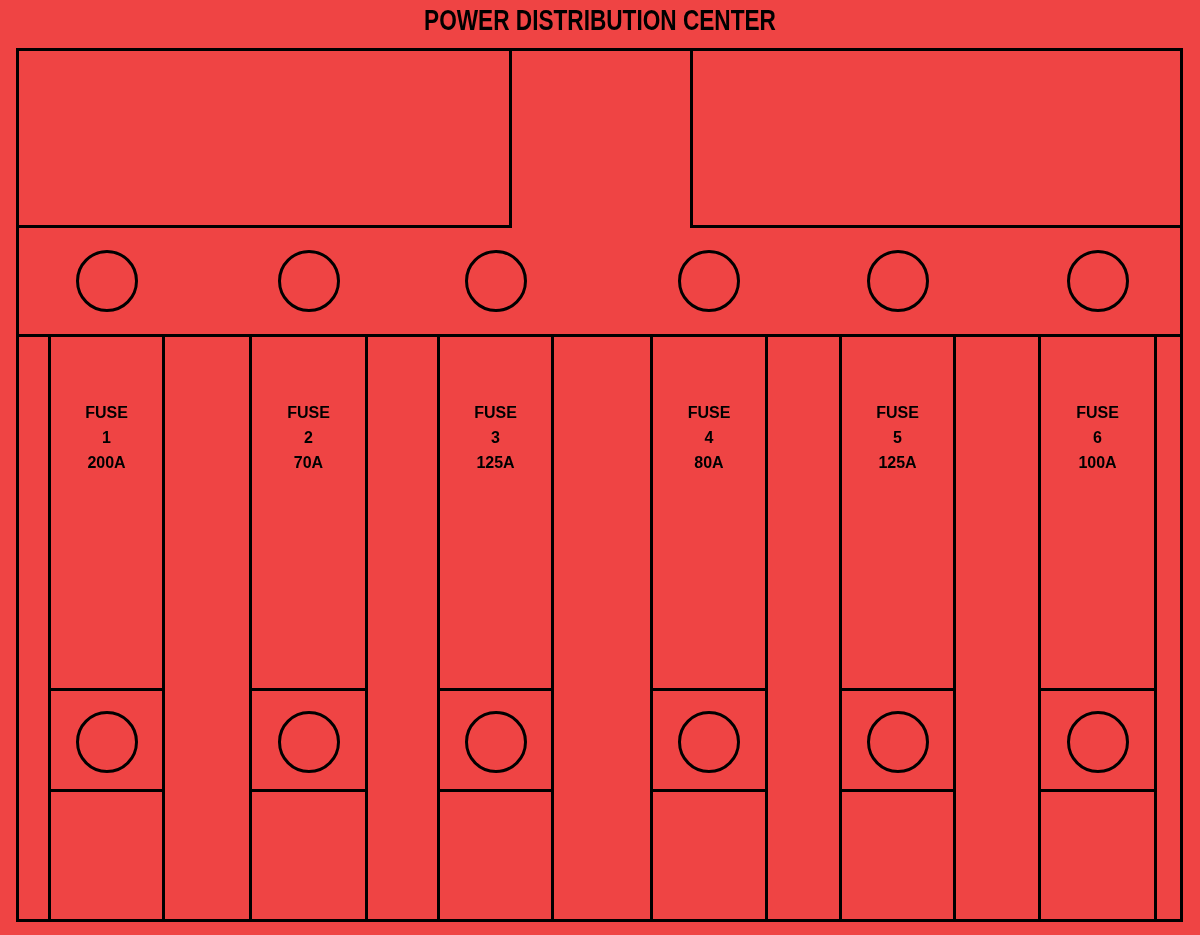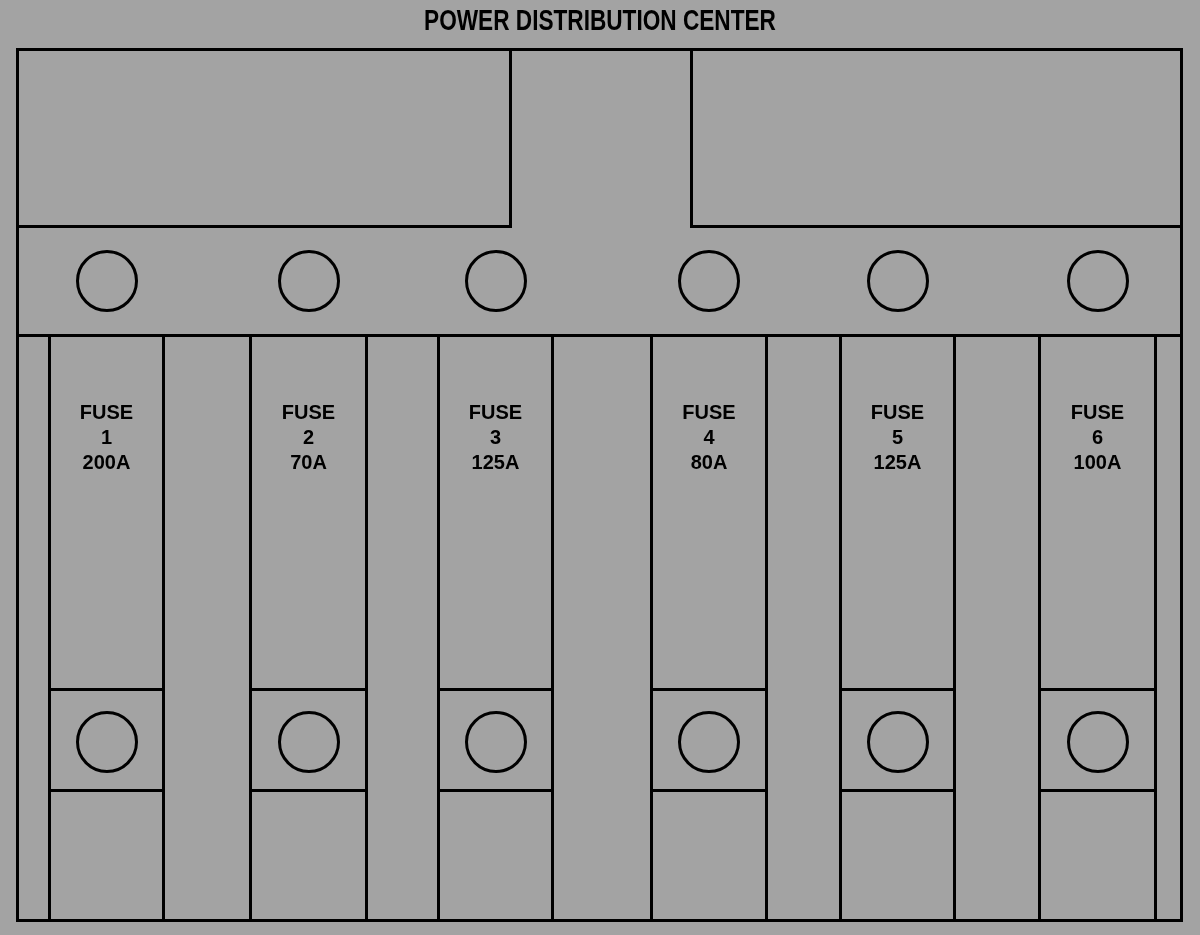--- a/index.html
+++ b/index.html
@@ -4,21 +4,21 @@
 <style>
   html, body {
     margin: 0;
     padding: 0;
     background: #ffffff;
   }
   #diagram {
     position: relative;
     width: 1200px;
     height: 935px;
-    background: #a3a3a3;
+    background: #ef4444;
     font-family: "Liberation Sans", "DejaVu Sans", sans-serif;
     color: #000000;
     overflow: hidden;
   }
   .title {
     position: absolute;
     top: 4px;
     left: 0;
     width: 100%;
     text-align: center;
@@ -69,21 +69,21 @@
     height: 588px;
     border: 3px solid #000000;
     box-sizing: border-box;
   }
   .fuse-label {
     position: absolute;
     left: 0;
     top: 400px;
     width: 100%;
     text-align: center;
-    font-size: 20px;
+    font-size: 16px;
     font-weight: bold;
     line-height: 25px;
   }
   .relay-box {
     position: absolute;
     left: 0;
     top: 688px;
     width: 100%;
     height: 104px;
     border: 3px solid #000000;

